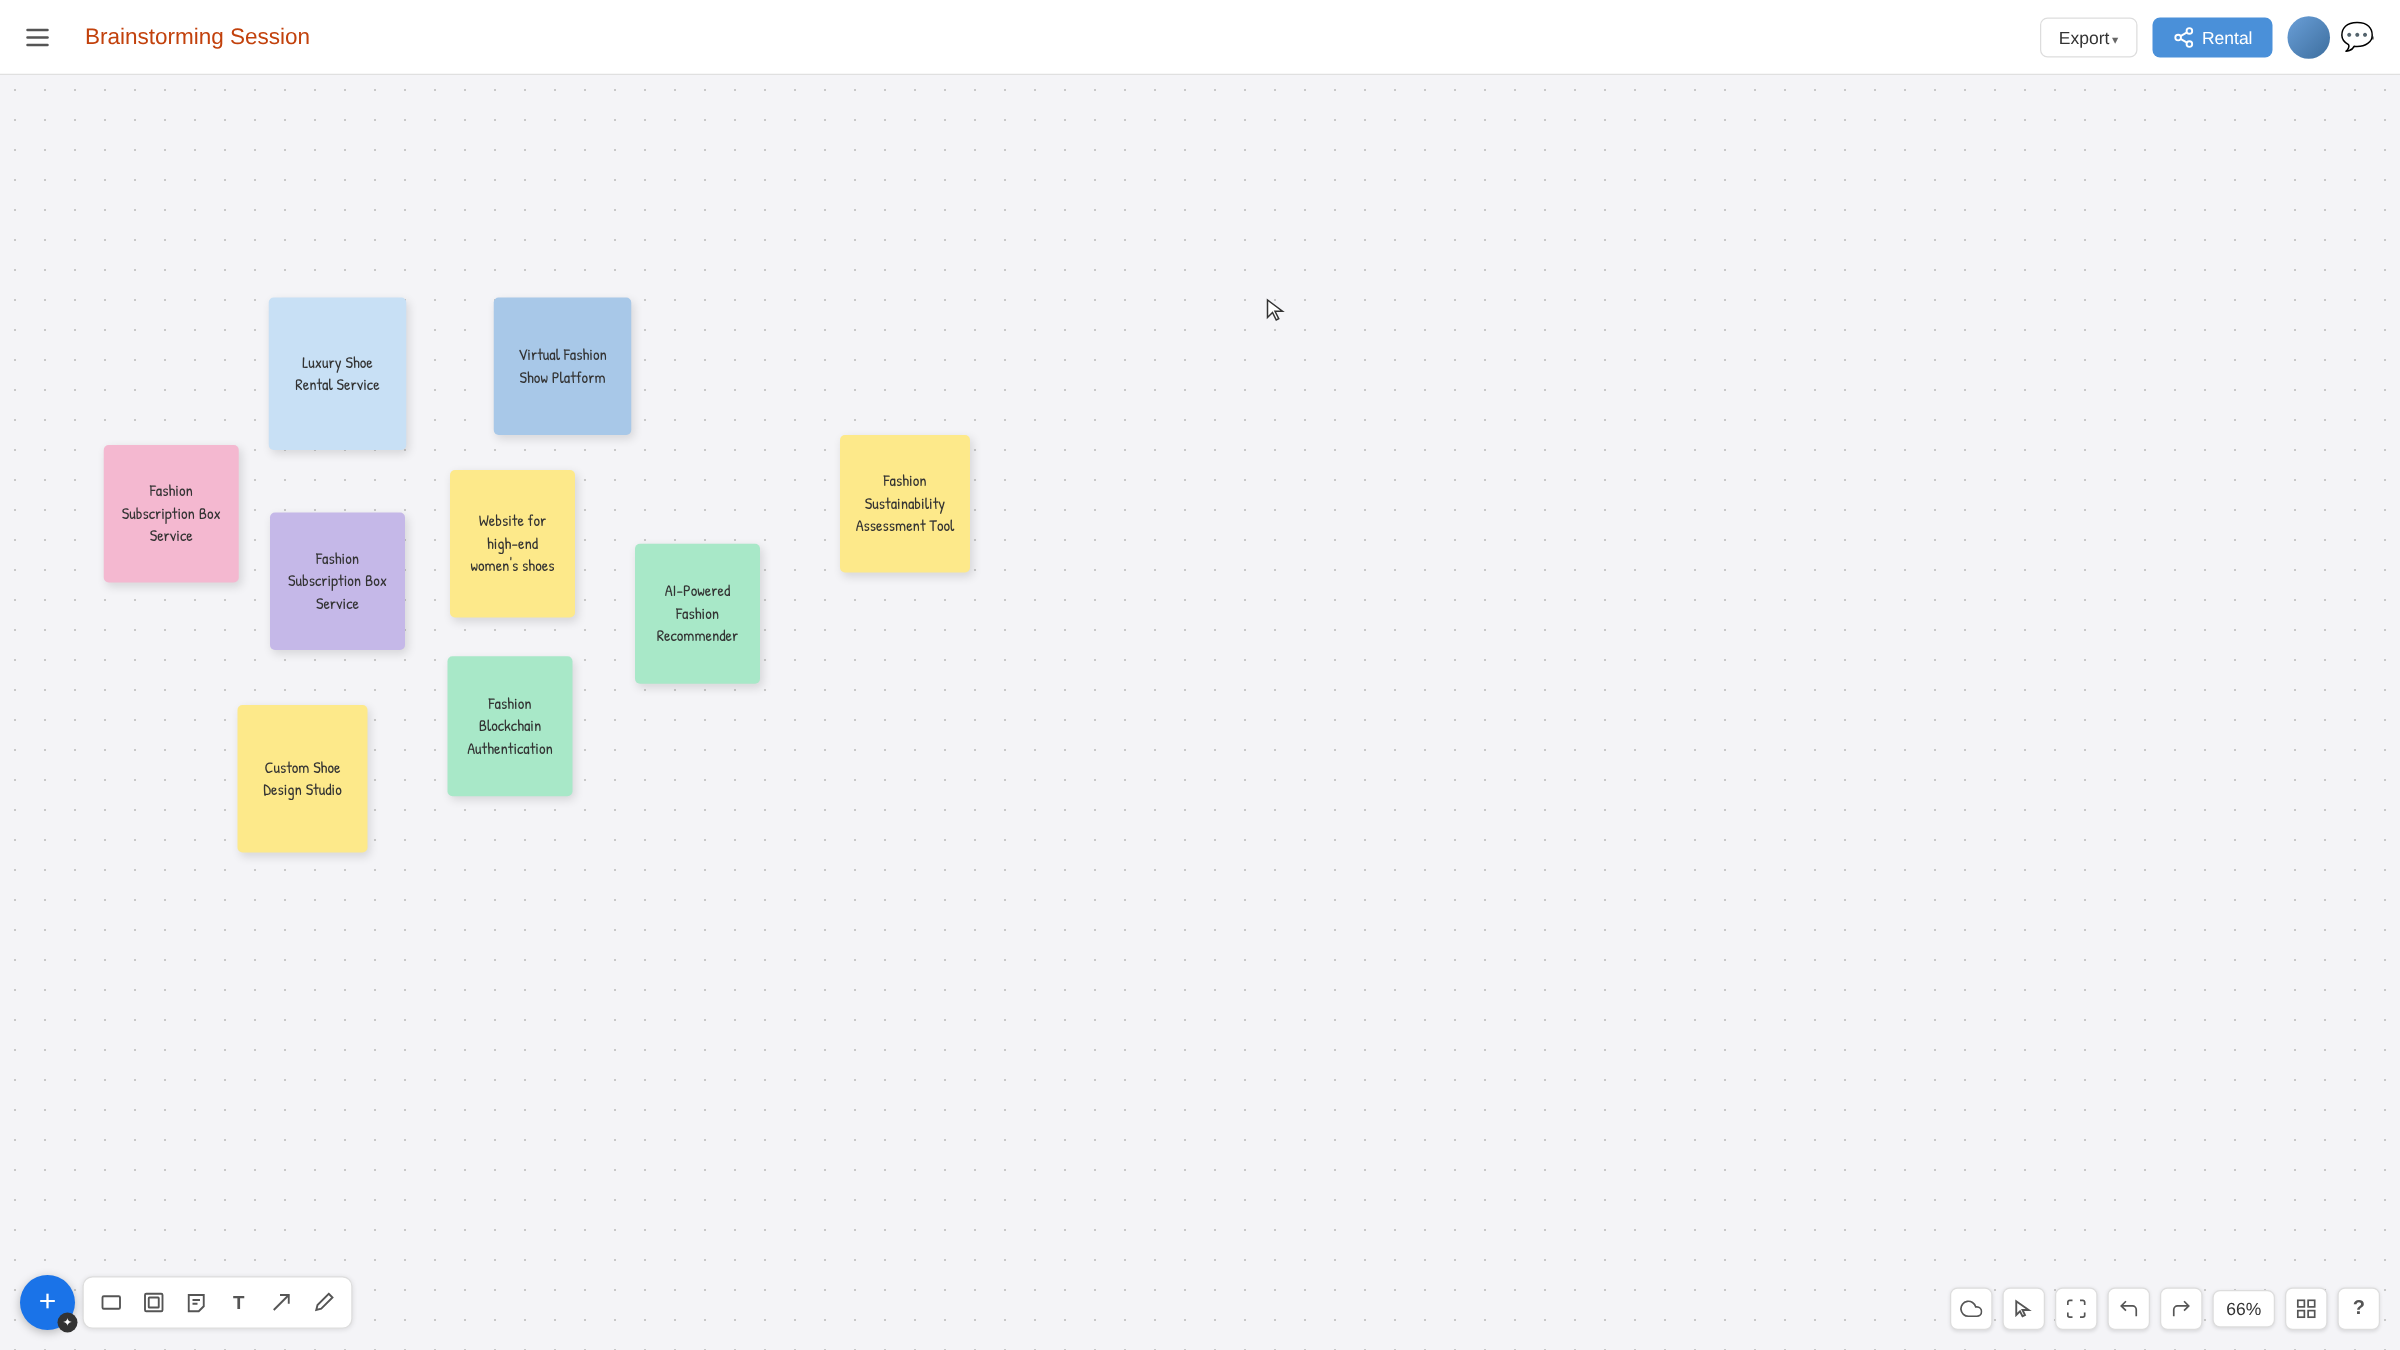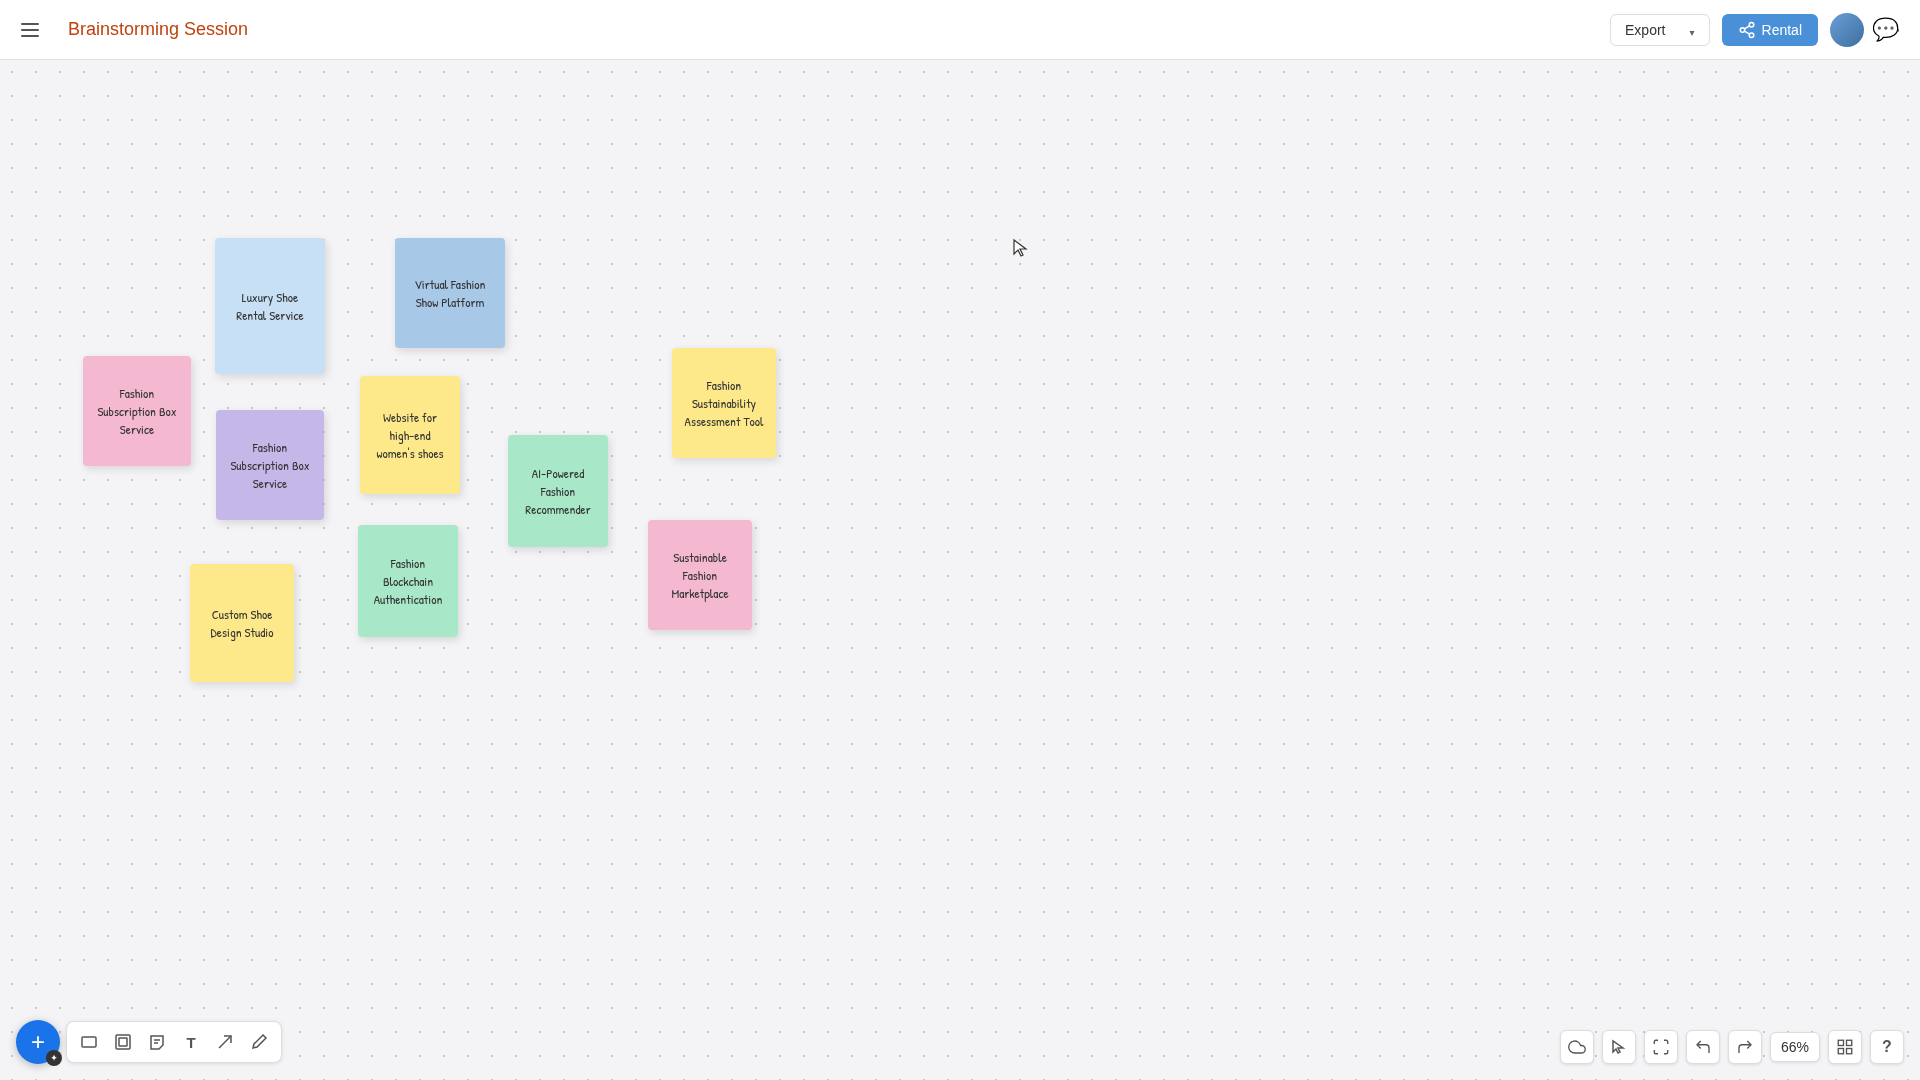--- a/index.html
+++ b/index.html
@@ -60,21 +60,21 @@
       min-width: 220px;
       padding: 4px 8px;
       border-radius: 4px;
     }
 
     .header-spacer { flex: 1; }
 
     .export-btn {
       display: flex;
       align-items: flex-end;
-      gap: 24px;
+      gap: 2px;
       padding: 7px 14px;
       border: 1px solid #ddd;
       border-radius: 6px;
       background: #fff;
       cursor: pointer;
       font-size: 14px;
       color: #333;
     }
     .export-btn .chevron {
       font-size: 10px;
@@ -318,28 +318,27 @@
 </button>
 
 <div id="canvas">
 
   <div class="cursor-indicator">
     <svg width="20" height="20" viewBox="0 0 20 20">
       <polygon points="2,2 2,16 6,12 9,18 11,17 8,11 14,11" fill="white" stroke="#333" stroke-width="1.2"></polygon>
     </svg>
   </div>
 
-<div class="sticky" style="left: 215px; top: 178px; width: 110px; height: 136px; background-color: rgb(200, 224, 245);">Luxury Shoe Rental Service</div>
+<div class="sticky" style="left: 215px; top: 178px; width: 110px; height: 122px; background-color: rgb(200, 224, 245);">Luxury Shoe Rental Service</div>
     <div class="sticky" style="left: 395px; top: 178px; width: 110px; height: 110px; background-color: rgb(168, 200, 232);">Virtual Fashion Show Platform</div>
     <div class="sticky" style="left: 672px; top: 288px; width: 104px; height: 110px; background-color: rgb(253, 233, 138);">Fashion Sustainability Assessment Tool</div>
     <div class="sticky" style="left: 83px; top: 296px; width: 108px; height: 110px; background-color: rgb(244, 184, 208);">Fashion Subscription Box Service</div>
     <div class="sticky" style="left: 216px; top: 350px; width: 108px; height: 110px; background-color: rgb(197, 184, 232);">Fashion Subscription Box Service</div>
     <div class="sticky" style="left: 360px; top: 316px; width: 100px; height: 118px; background-color: rgb(253, 233, 138);">Website for high-end women's shoes</div>
     <div class="sticky" style="left: 508px; top: 375px; width: 100px; height: 112px; background-color: rgb(168, 232, 200);">AI-Powered Fashion Recommender</div>
-    <div class="sticky" style="left: 648px; top: 460px; width: 104px; height: 110px; background-color: rgb(244, 184, 208);">Sustainable Fashion Marketplace</div>
     <div class="sticky" style="left: 358px; top: 465px; width: 100px; height: 112px; background-color: rgb(168, 232, 200);">Fashion Blockchain Authentication</div>
     <div class="sticky" style="left: 190px; top: 504px; width: 104px; height: 118px; background-color: rgb(253, 233, 138);">Custom Shoe Design Studio</div>
   </div>
 
 <div id="bottom-toolbar">
   <button class="add-btn">
     <span>+</span>
     <div class="add-btn-badge">
       <span>✦</span>
     </div>

